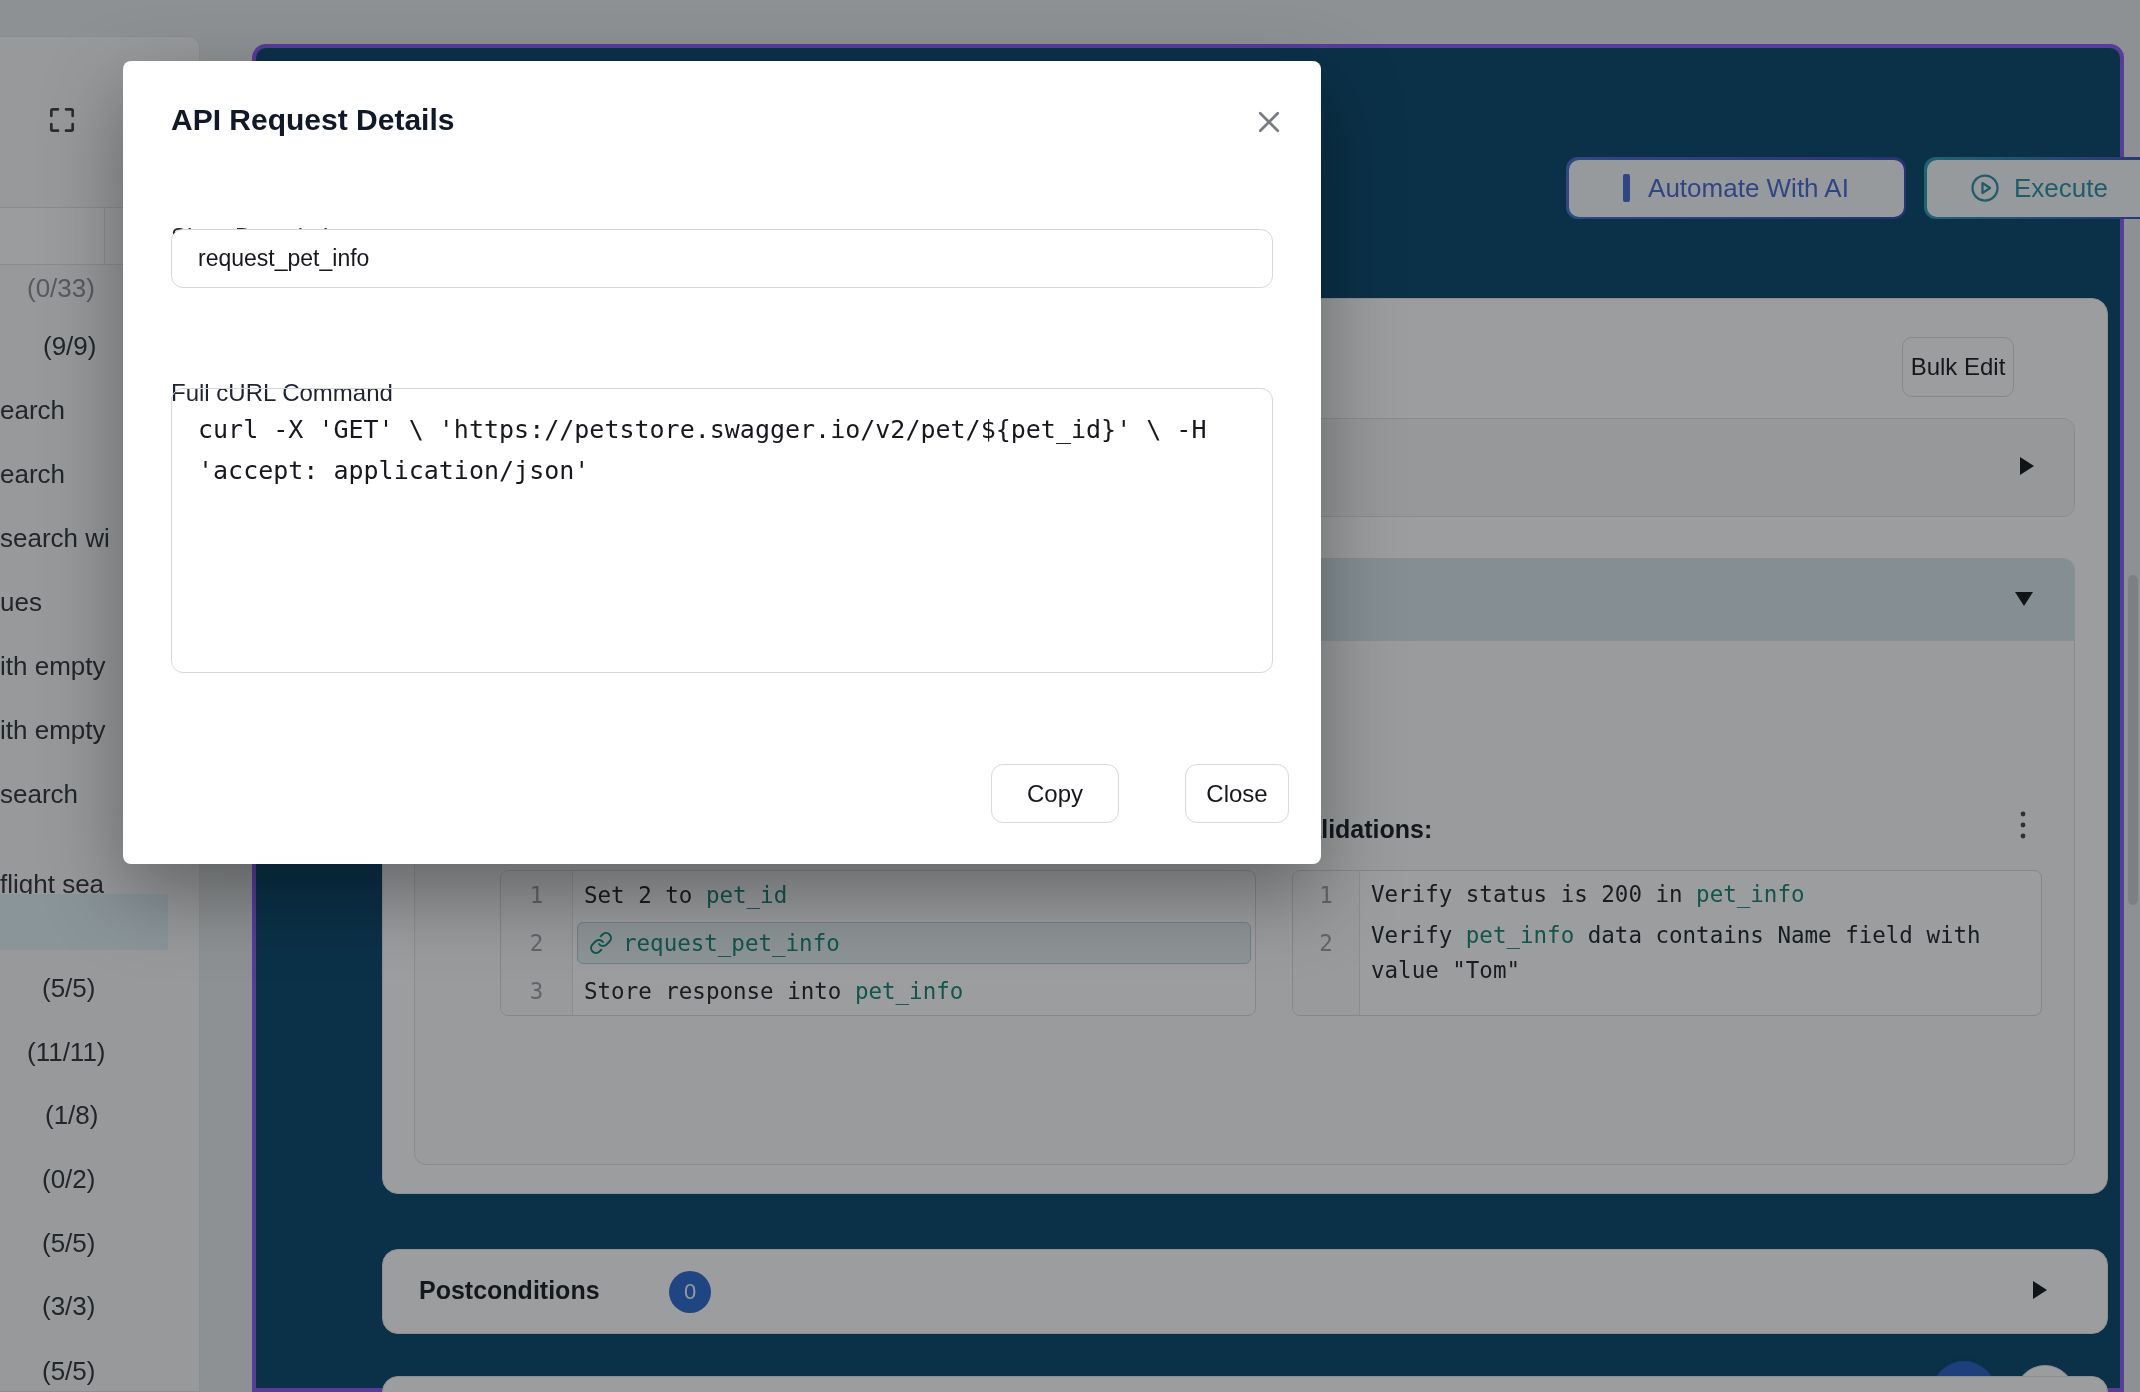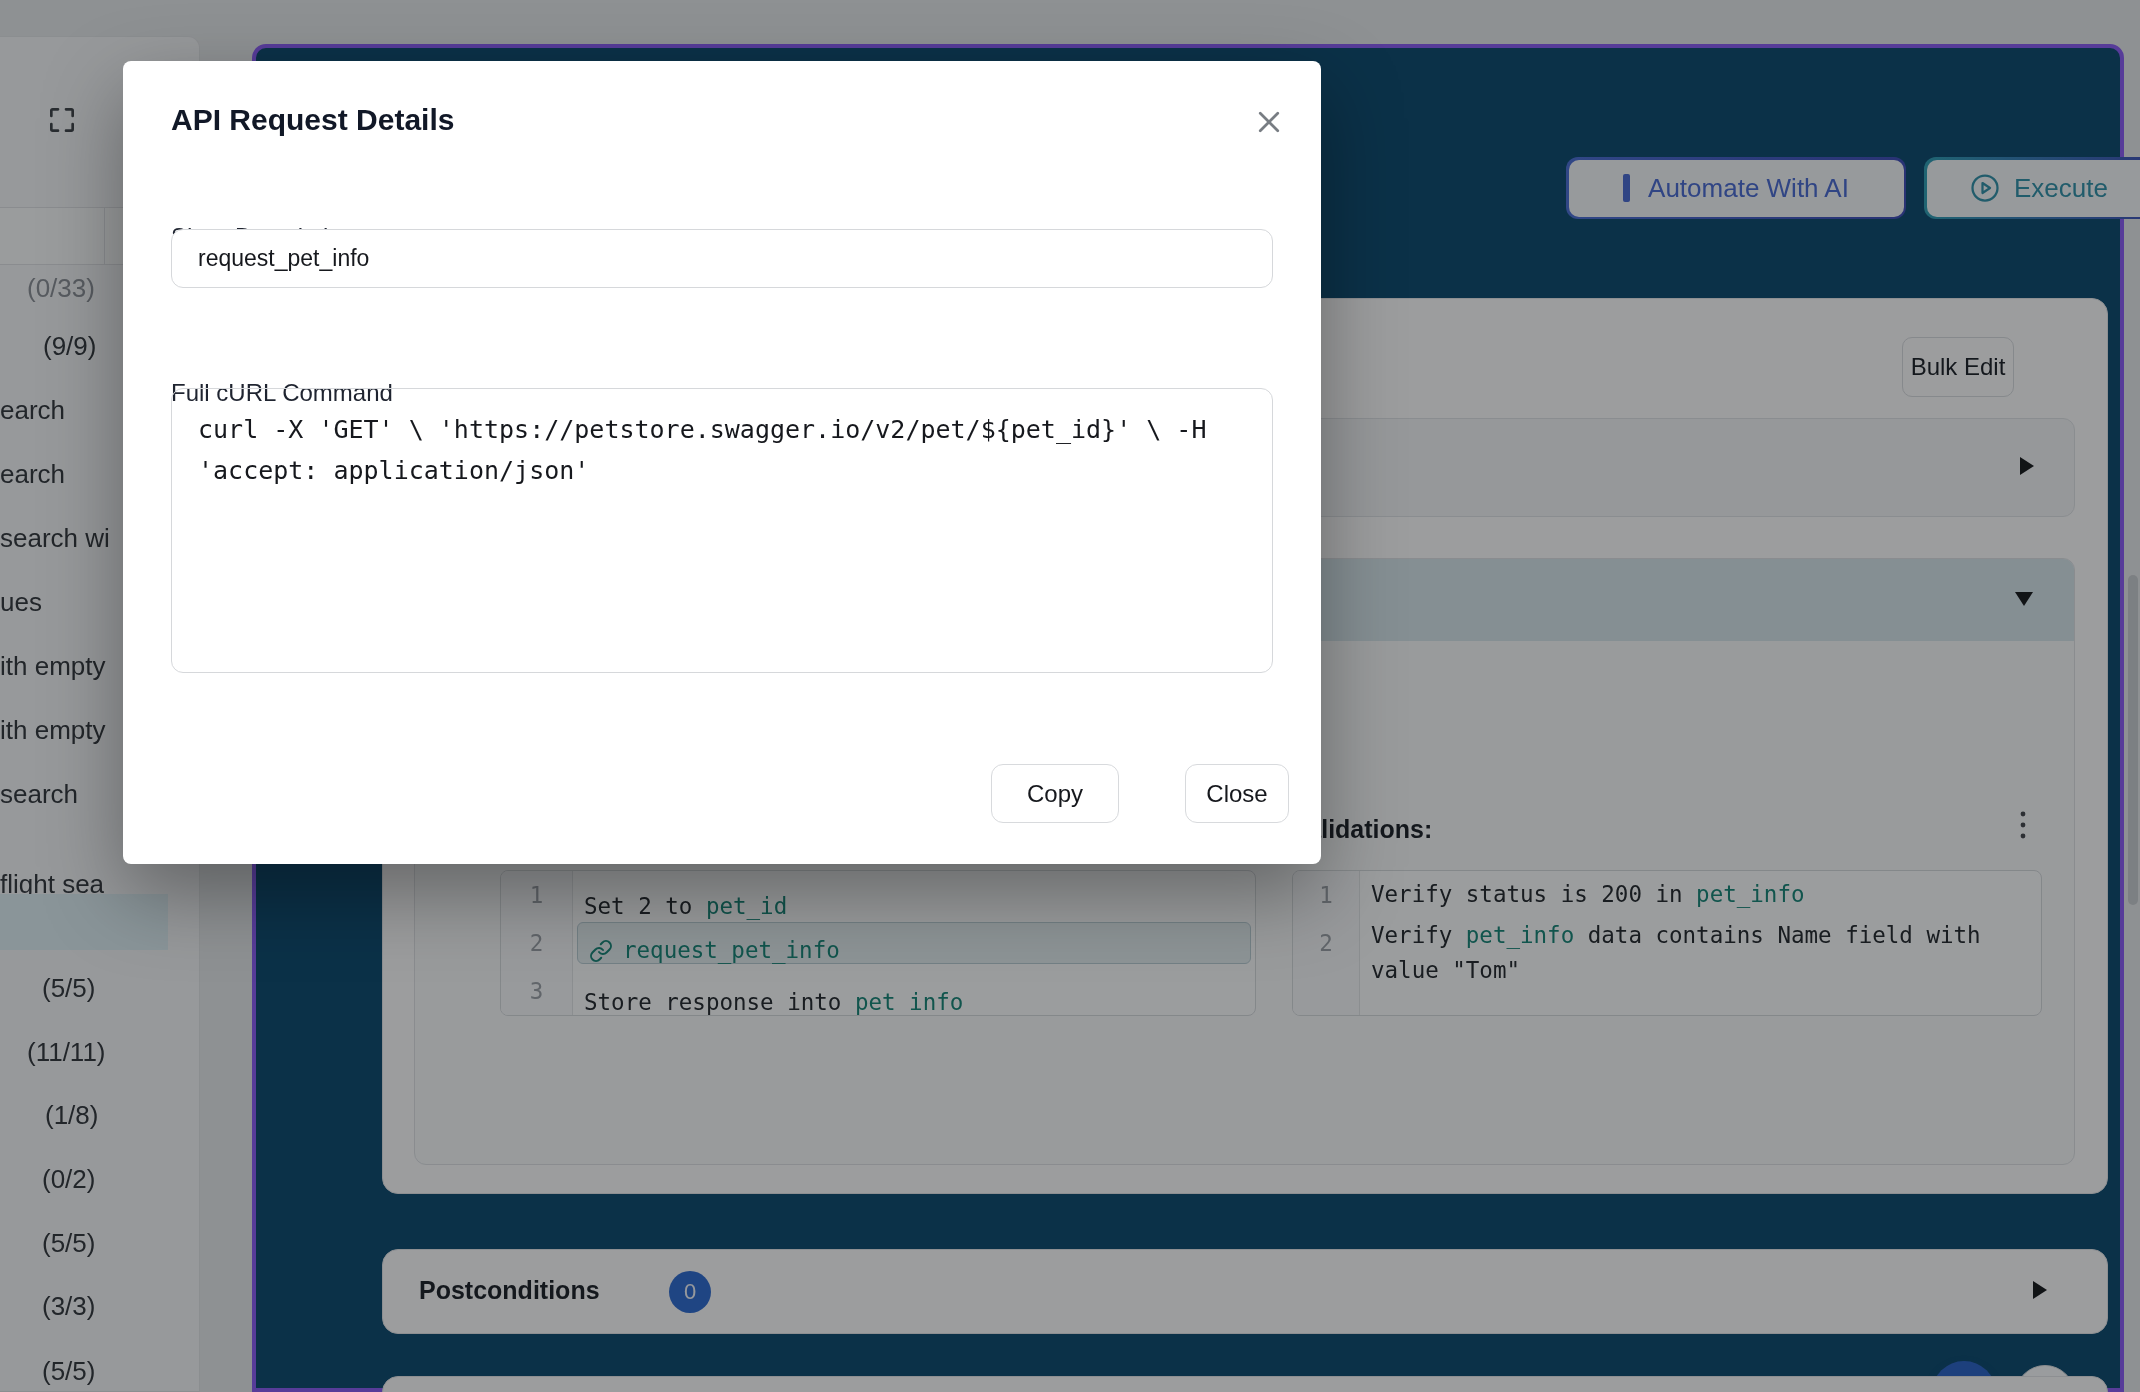--- a/index.html
+++ b/index.html
@@ -70,21 +70,21 @@
   .codebox .numcol { background:#f7f9fa; border-right:1px solid #e2e5e7; display:flex;
            flex-direction:column; color:#9ba1a7; }
   .codebox .numcol span { display:block; text-align:center; }
   .codebox .rows { flex:1; display:flex; flex-direction:column; }
   .code-text { color:#23282d; white-space:pre-wrap; }
   .code-var { color:var(--teal_code,#178577); }
   .steps-box { left:85px; width:756px; }
   .steps-box .numcol { width:72px; }
   .vals-box { left:877px; width:750px; }
   .vals-box .numcol { width:67px; }
-  .step-row { padding:0 11px; display:flex; align-items:flex-end; }
+  .step-row { padding:0 11px; display:flex; align-items:center; }
   .step-row.sel { margin:3px 4px; background:var(--selected_step_bg,#e4eef1);
            border:1px solid var(--selected_step_border,#b9cdd4); border-radius:6px; }
   .val-row { padding:6px 11px 0 11px; line-height:35px; }
 
   .fab { position:absolute; left:1517px; top:802px; width:64px; height:64px; border-radius:50%;
            background:var(--accent_blue,#2b63c6); border:none; color:#fff; cursor:pointer;
            box-shadow:0 4px 10px rgba(30,70,140,.3); }
   .folder-btn { position:absolute; left:1600px; top:806px; width:60px; height:60px; border-radius:50%;
            background:#fbfcfd; border:1px solid #dcdfe2; color:#75797e; cursor:pointer; }
 

